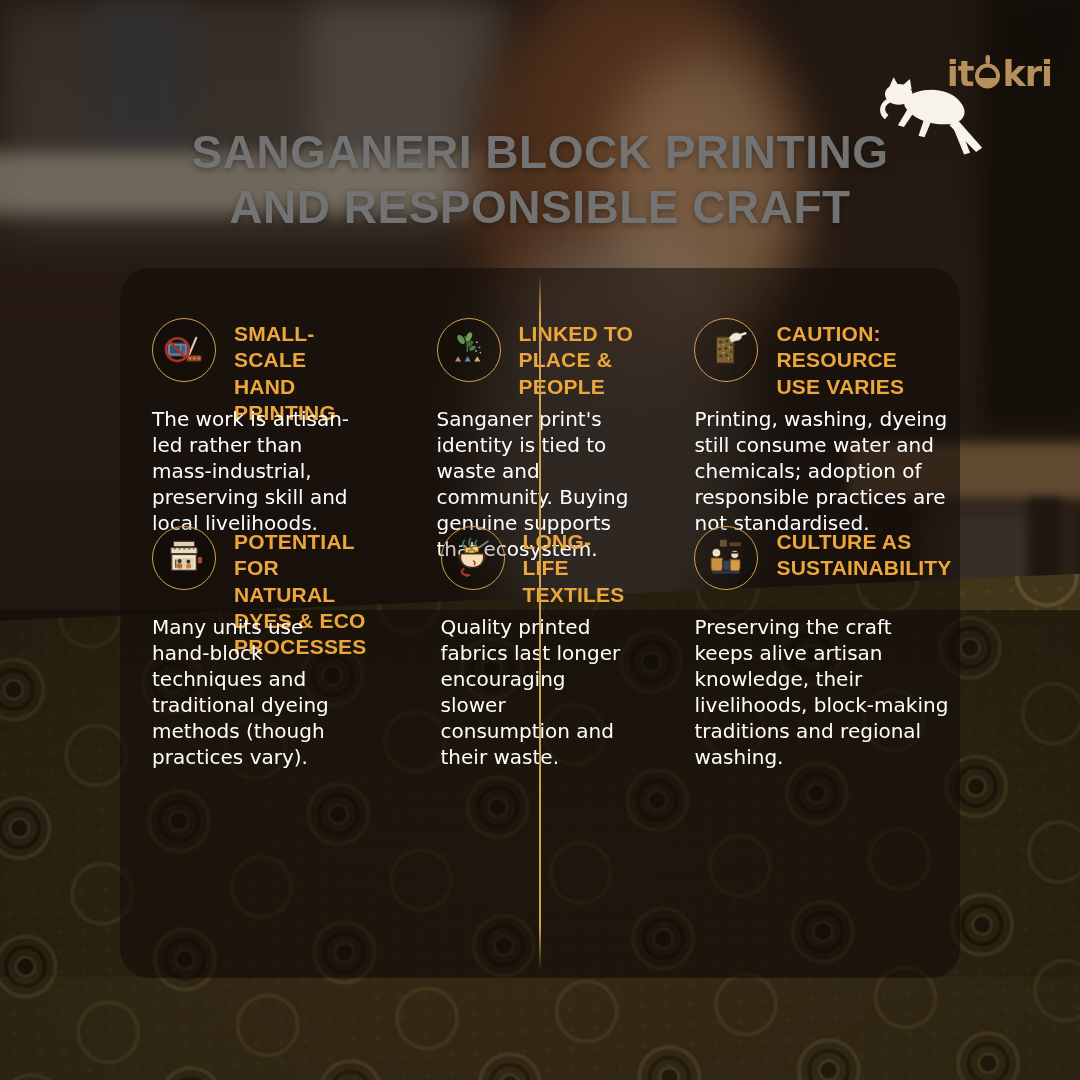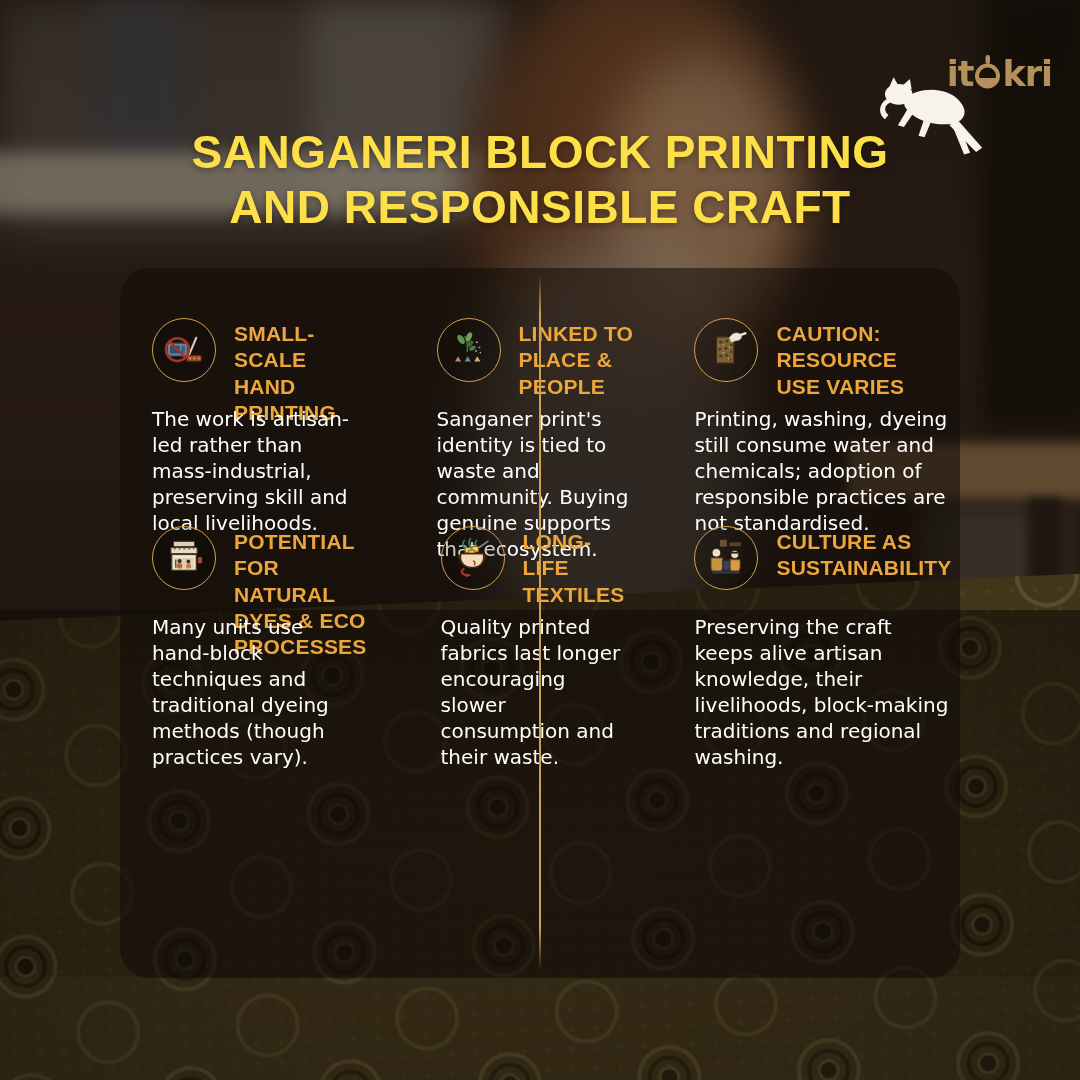--- a/index.html
+++ b/index.html
@@ -44,21 +44,21 @@
   .logo{position:absolute;top:42px;right:24px;width:182px;height:118px;}
   .logo-text{position:absolute;top:12px;right:4px;display:flex;
              font-weight:700;font-size:35px;letter-spacing:-1px;color:#b4915a;
              font-family:"DejaVu Sans",sans-serif;}
   .logo-o{margin:0 1px 3px;}
   .logo-cat{position:absolute;left:-4px;top:30px;width:128px;height:86px;}
 
   
   .title{position:absolute;left:0;right:0;top:94px;text-align:center;
          font-weight:700;font-size:46px;line-height:1.2;letter-spacing:.5px;
-         color:#fde047;white-space:pre-line;text-shadow:0 2px 6px rgba(0,0,0,.35);}
+         color:#737373;white-space:pre-line;text-shadow:0 2px 6px rgba(0,0,0,.35);}
 
   
   .card{position:absolute;left:120px;top:268px;width:840px;height:710px;border-radius:30px;
         background:rgba(16,11,7,.55);display:grid;grid-template-columns:1fr 1fr 1fr;
         grid-template-rows:208px 216px 1fr;padding-top:50px;box-sizing:border-box;}
   .divider{position:absolute;left:calc(50% - 1px);top:6px;bottom:8px;width:1.6px;
         background:linear-gradient(to bottom,rgba(207,161,79,0),#cfa14f 6%,#cfa14f 94%,rgba(207,161,79,0));}
   .cell{box-sizing:border-box;}
   .cell-l{padding:0 42px 0 32px;}
   .cell-r{padding:0 14px 0 28px;}

